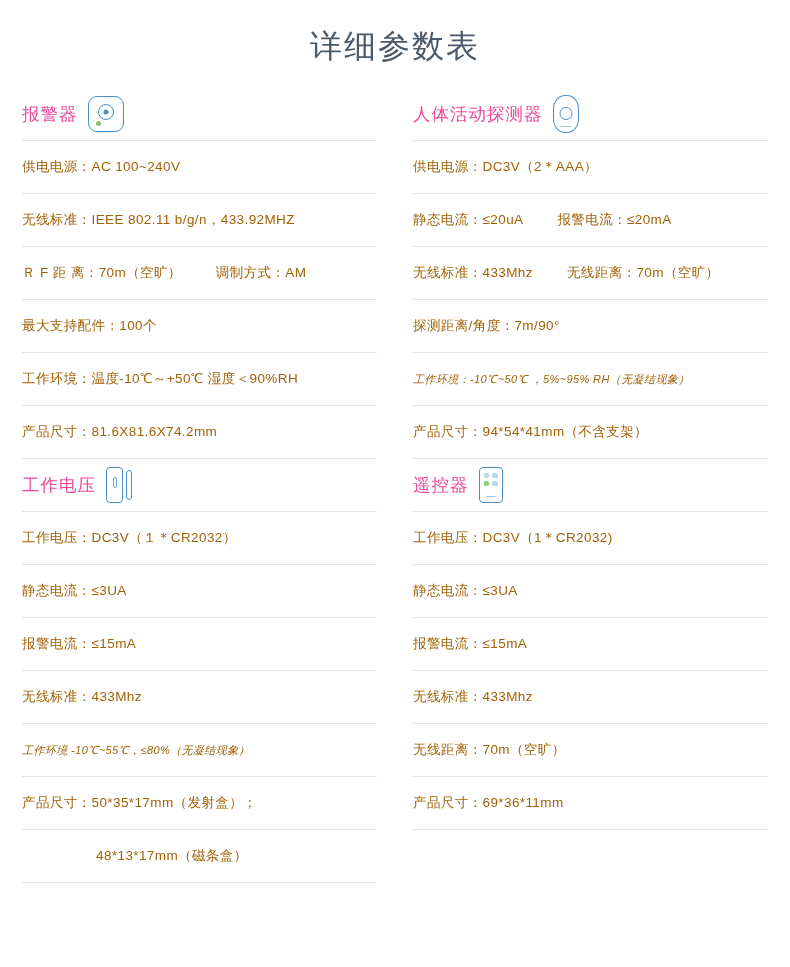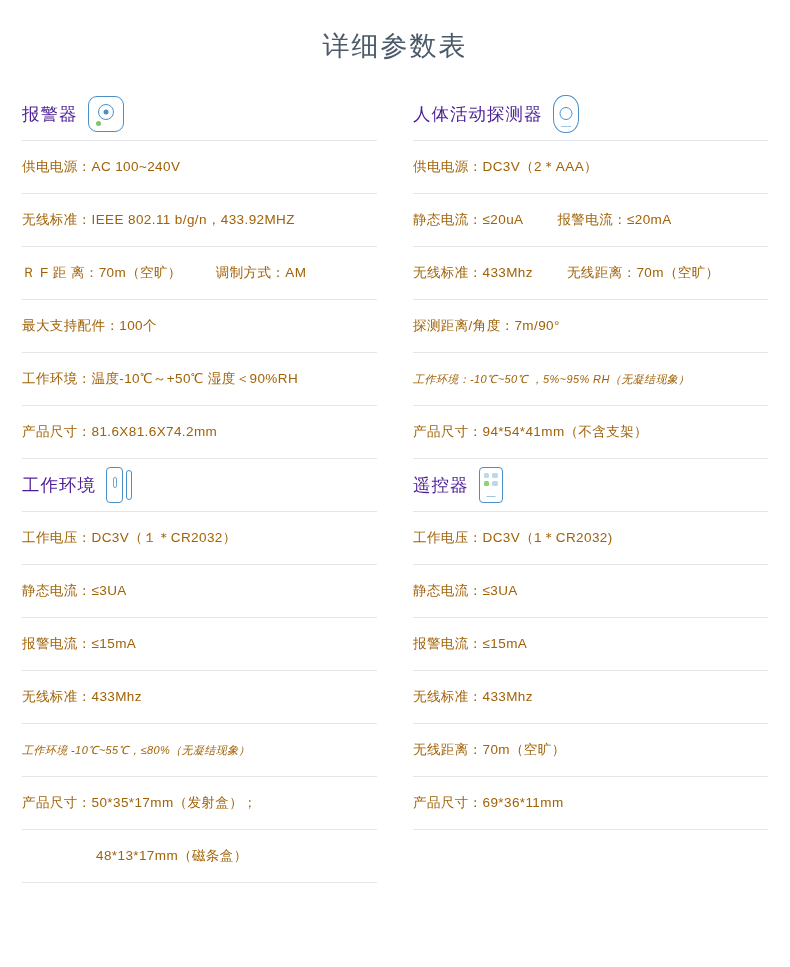--- a/index.html
+++ b/index.html
@@ -15,21 +15,21 @@
     overflow: hidden;
   }
   .page {
     position: relative;
     width: 790px;
     height: 967px;
     box-sizing: border-box;
   }
   .page-title {
     text-align: center;
-    font-size: 27px;
+    font-size: 32px;
     font-weight: normal;
     color: #4a5a6a;
     letter-spacing: 2px;
     margin: 0;
     padding-top: 22px;
     height: 48px;
     line-height: 48px;
   }
   .grid {
     display: flex;
@@ -47,21 +47,21 @@
   .block.right {
     padding-left: 18px;
   }
   .block-head {
     display: flex;
     align-items: center;
     height: 52px;
   }
   .block-title {
     font-size: 17.5px;
-    color: #4c1d95;
+    color: #ec4899;
     letter-spacing: 1px;
     white-space: nowrap;
   }
   .icon-box {
     margin-left: 10px;
     flex: 0 0 auto;
     display: flex;
     align-items: center;
     justify-content: center;
   }
@@ -284,21 +284,21 @@
           <span class="cell-main">工作环境：-10℃~50℃ ，5%~95% RH（无凝结现象）</span>
         </div>
         <div class="row">
           <span class="cell-main">产品尺寸：94*54*41mm（不含支架）</span>
         </div>
       </div>
     </div>
 
     <div class="block left">
       <div class="block-head">
-        <span class="block-title">工作环境</span>
+        <span class="block-title">工作电压</span>
         <span class="icon-box">
           <span class="ico-door">
             <span class="big">
                 <span class="pill"></span>
               </span>
             <span class="small"></span>
           </span>
         </span>
       </div>
       <div class="rows">

